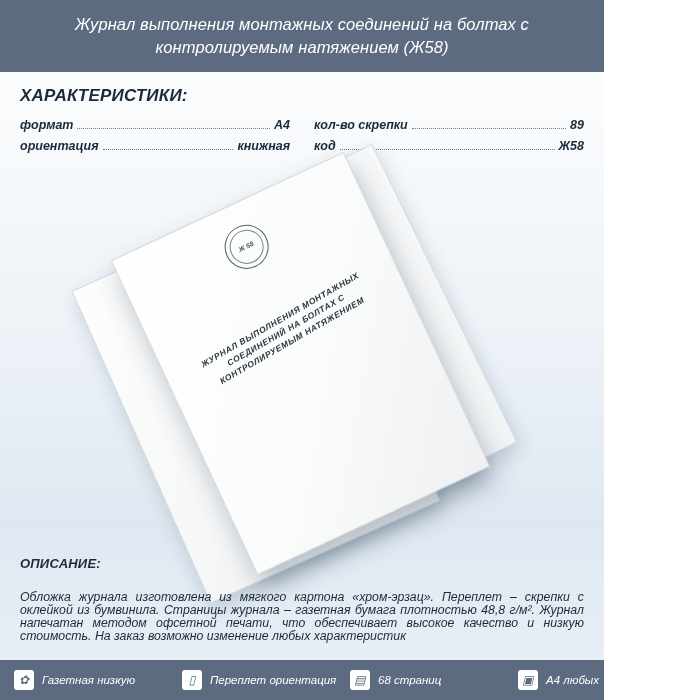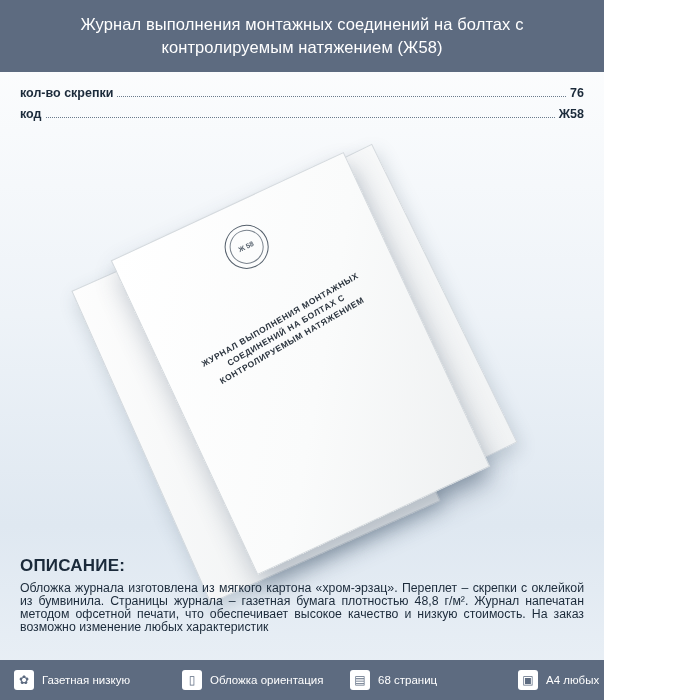--- a/index.html
+++ b/index.html
@@ -12,20 +12,21 @@
     font-family: "Liberation Sans", sans-serif;
     background: #ffffff;
     overflow: hidden;
   }
   .page {
     position: relative;
     width: 604px;
     height: 700px;
     background: linear-gradient(180deg, #ffffff 0%, #eef3f8 45%, #dfe8f1 75%, #eaf0f6 100%);
     overflow: hidden;
+    font-style: italic;
   }
 
   
   .header {
     position: relative;
     height: 72px;
     background: #5d6b80;
     display: flex;
     align-items: center;
     justify-content: center;
@@ -170,25 +171,25 @@
   }
 
   
   .desc {
     position: absolute;
     left: 20px;
     right: 20px;
     top: 556px;
   }
   .desc-title {
-    font-size: 17px;
+    font-size: 13px;
     font-weight: bold;
     color: #1b2a3a;
     letter-spacing: 0.2px;
-    margin-bottom: 6px;
+    margin-bottom: 20px;
   }
   .desc-text {
     font-size: 12.3px;
     line-height: 13px;
     color: #1b2a3a;
     text-align: justify;
   }
 
   
   .footer {
@@ -229,26 +230,39 @@
 </head>
 <body>
 
 <div class="page">
 
   <div class="header">
     <div class="header-title">Журнал выполнения монтажных соединений на болтах с контролируемым натяжением (Ж58)</div>
   </div>
 
   <div class="chars">
+    <div class="chars-title">ХАРАКТЕРИСТИКИ:</div>
     <div class="chars-grid">
+      <div class="chars-col">
+        <div class="char-row">
+          <span class="char-label">формат</span>
+          <span class="char-dots"></span>
+          <span class="char-value">А4</span>
+        </div>
+        <div class="char-row">
+          <span class="char-label">ориентация</span>
+          <span class="char-dots"></span>
+          <span class="char-value">книжная</span>
+        </div>
+      </div>
       <div class="chars-col">
         <div class="char-row">
           <span class="char-label">кол-во скрепки</span>
           <span class="char-dots"></span>
-          <span class="char-value">76</span>
+          <span class="char-value">89</span>
         </div>
         <div class="char-row">
           <span class="char-label">код</span>
           <span class="char-dots"></span>
           <span class="char-value">Ж58</span>
         </div>
       </div>
     </div>
   </div>
 
@@ -270,21 +284,21 @@
     <div class="desc-text">Обложка журнала изготовлена из мягкого картона «хром-эрзац». Переплет – скрепки с оклейкой из бумвинила. Страницы журнала – газетная бумага плотностью 48,8 г/м². Журнал напечатан методом офсетной печати, что обеспечивает высокое качество и низкую стоимость. На заказ возможно изменение любых характеристик</div>
   </div>
 
   <div class="footer">
     <div class="foot-item">
       <span class="foot-icon">✿</span>
       <span>Газетная низкую</span>
     </div>
     <div class="foot-item">
       <span class="foot-icon">▯</span>
-      <span>Обложка ориентация</span>
+      <span>Переплет ориентация</span>
     </div>
     <div class="foot-item">
       <span class="foot-icon">▤</span>
       <span>68 страниц</span>
     </div>
     <div class="foot-item">
       <span class="foot-icon">▣</span>
       <span>А4 любых</span>
     </div>
   </div>

